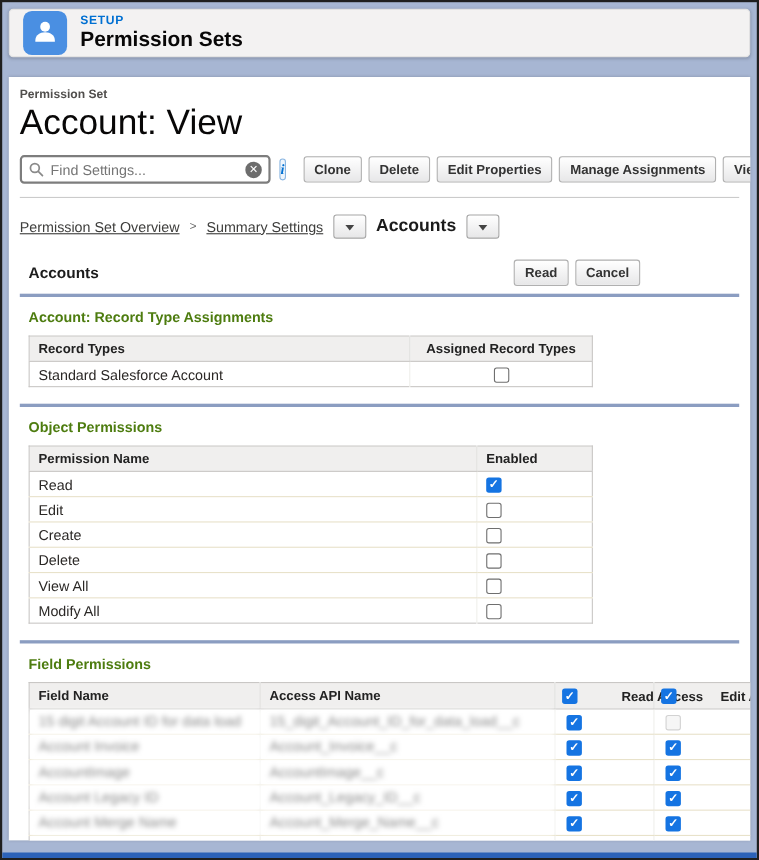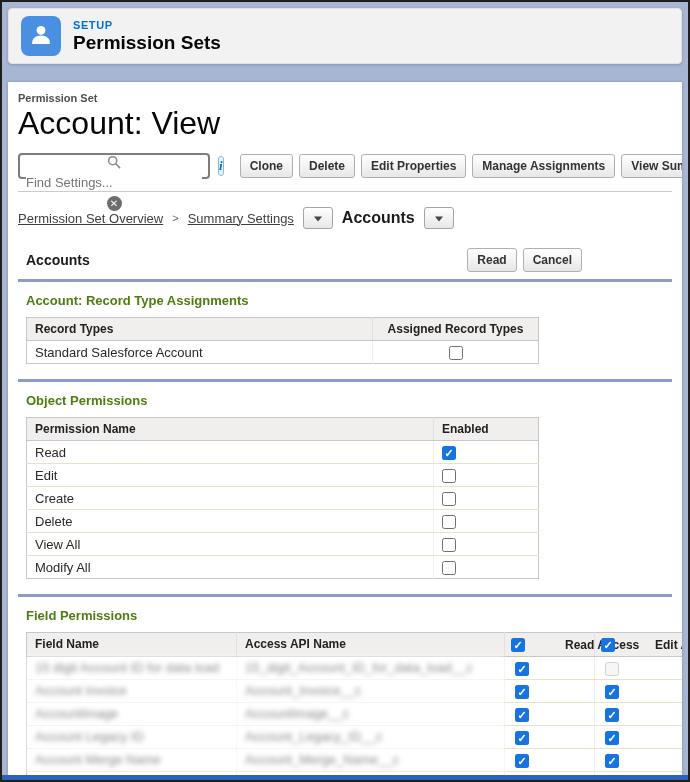--- a/index.html
+++ b/index.html
@@ -6,21 +6,21 @@
   html,body { background:#cfd7e6; }
   body { font-family:"Liberation Sans", sans-serif; }
 
   .screen{
     position:relative; width:690px; height:782px;
     border:2px solid #1f1f1f; background:var(--band,#a7b6d3); overflow:hidden;
   }
 
   
   .header-card{
-    margin:6px 6px 0; height:56px; background:#f3f2f2;
+    margin:6px 6px 0; height:44px; background:#f3f2f2;
     border:1px solid #e3e3e3; border-radius:4px;
     box-shadow:0 1px 3px rgba(0,0,0,.18);
     display:flex; align-items:center; padding:16px 12px; gap:12px;
   }
   .app-icon{
     width:40px; height:40px; border-radius:8px; background:var(--icon_bg,#4a8fe2);
     display:flex; align-items:center; justify-content:center; flex:0 0 auto;
   }
   .eyebrow{ font-size:11px; font-weight:bold; color:var(--accent,#0070d2); letter-spacing:.6px; }
   .app-title{ font-size:19px; font-weight:bold; color:#080707; margin-top:1px; }
@@ -31,21 +31,21 @@
     padding:10px 10px 0; position:relative; overflow:hidden;
     box-shadow:0 0 3px rgba(0,0,0,.2);
   }
   .subtitle{ font-size:11px; font-weight:bold; color:#514f4d; }
   .page-title{ font-size:32px; font-weight:400; color:#080707; margin:1px 0 9px; }
 
   
   .toolbar{ display:flex; align-items:center; gap:8px; padding:2px 0 12px; border-bottom:1px solid #cbcbcb; }
   .search-box{
     display:flex; align-items:center; gap:6px; width:228px; height:26px;
-    border:2px solid #7d7d7d; border-radius:4px; background:#fff; padding:0 6px;flex-direction:column;
+    border:2px solid #7d7d7d; border-radius:4px; background:#fff; padding:0 6px;
   }
   .search-box input{ border:none; outline:none; flex:1; min-width:0; font-size:13px; color:#333; font-family:inherit; }
   .search-box input::placeholder{ color:#757575; }
   .clear-icon{
     width:15px; height:15px; border-radius:50%; background:#6d6d6d; color:#fff;
     font-size:10px; line-height:15px; text-align:center; flex:0 0 auto; cursor:pointer;
   }
   .info-btn{
     width:22px; height:20px; border:1px solid #8ab6e2; border-radius:3px; background:#eef5fc;
     color:var(--accent,#0070d2); font-family:"Liberation Serif",serif; font-style:italic; font-weight:bold;

